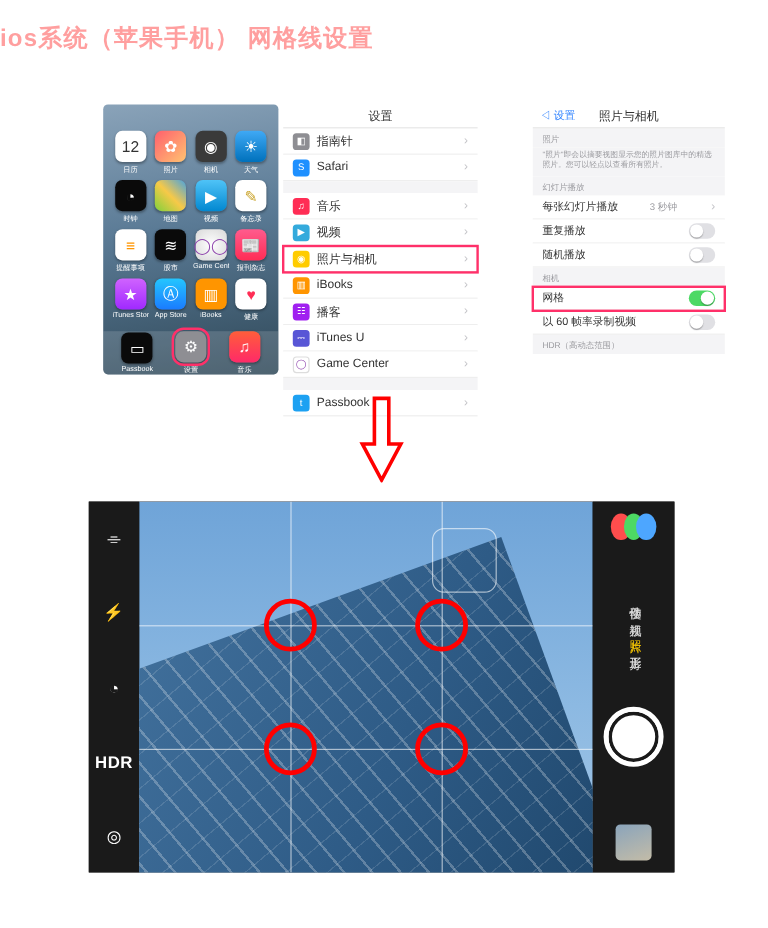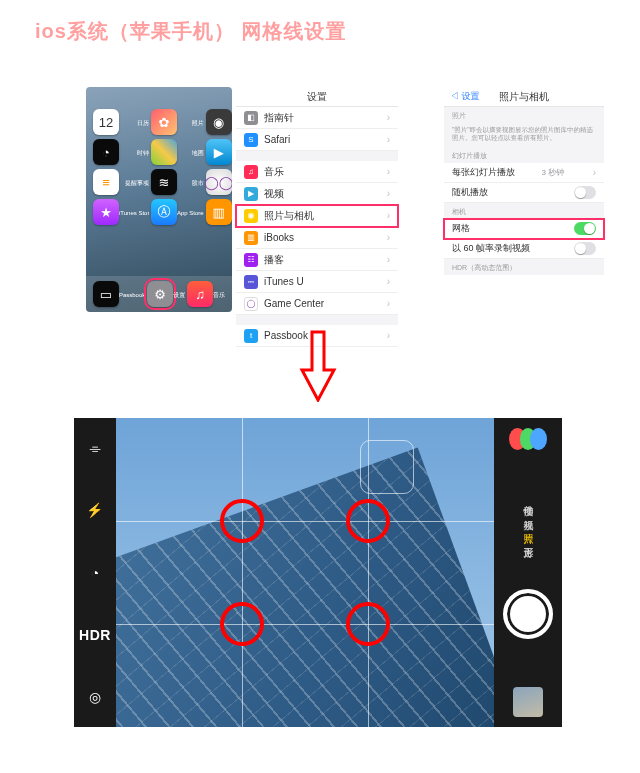--- a/index.html
+++ b/index.html
@@ -1,22 +1,22 @@
 <!DOCTYPE html>
 <html><head>
 <meta charset="utf-8">
 <style>
   * { margin:0; padding:0; box-sizing:border-box; }
   body { width:640px; height:773px; background:#fff; font-family:-apple-system,"PingFang SC",sans-serif; position:relative; overflow:hidden; }
-  .title { font-size:20px; font-weight:700; color:#ff9f9f; letter-spacing:1px; padding:18px 0 0 35px; }
+  .title { font-size:20px; font-weight:700; color:#ff9f9f; letter-spacing:1px; padding:18px 0 0 0; }
 
   
   .phone { position:absolute; left:86px; top:87px; width:146px; height:225px; background:linear-gradient(170deg,#8aa3b9 0%,#5a7a95 45%,#2f4858 100%); border-radius:4px; overflow:hidden; }
   .home-grid { position:absolute; left:7px; right:7px; top:22px; display:grid; grid-template-columns:repeat(4,1fr); gap:4px 2px; }
-  .app { display:flex; align-items:center;justify-content:space-between; }
+  .app { display:flex; flex-direction:column; align-items:center; }
   .app-icon { width:26px; height:26px; border-radius:6px; display:flex; align-items:center; justify-content:center; font-size:13px; color:#fff; box-shadow:0 1px 2px rgba(0,0,0,0.3); }
   .app-label { font-size:6px; color:#fff; margin-top:2px; text-align:center; white-space:nowrap; overflow:hidden; max-width:30px; }
   .dock { position:absolute; bottom:0; left:0; right:0; height:36px; background:rgba(255,255,255,0.15); display:flex; justify-content:space-around; align-items:center; padding:0 6px; }
   .dock .app-icon{ width:26px; height:26px; }
   .app-hl { outline:2px solid #ff3069; outline-offset:1px; border-radius:7px; }
 
   
   .panel { position:absolute; background:#fff; font-size:10px; color:#333; }
   .panel1 { left:236px; top:87px; width:162px; height:225px; }
   .panel-head { height:20px; display:flex; align-items:center; justify-content:center; border-bottom:1px solid #e6e6e6; font-size:10px; position:relative; }
@@ -225,20 +225,24 @@
   </div>
   <div class="sect-label">照片</div>
   <div class="desc">"照片"即会以摘要视图显示您的照片图库中的精选照片。您可以轻点以查看所有照片。</div>
   <div class="sect-label">幻灯片播放</div>
   <div class="row">
     <span>每张幻灯片播放</span>
     <span class="rval">3 秒钟</span>
       <span class="chev">›</span>
   </div>
   <div class="row">
+    <span>重复播放</span>
+    <span class="toggle"></span>
+  </div>
+  <div class="row">
     <span>随机播放</span>
     <span class="toggle"></span>
   </div>
   <div class="sect-label">相机</div>
   <div class="row row-hl">
     <span>网格</span>
     <span class="toggle on"></span>
   </div>
   <div class="row">
     <span>以 60 帧率录制视频</span>

